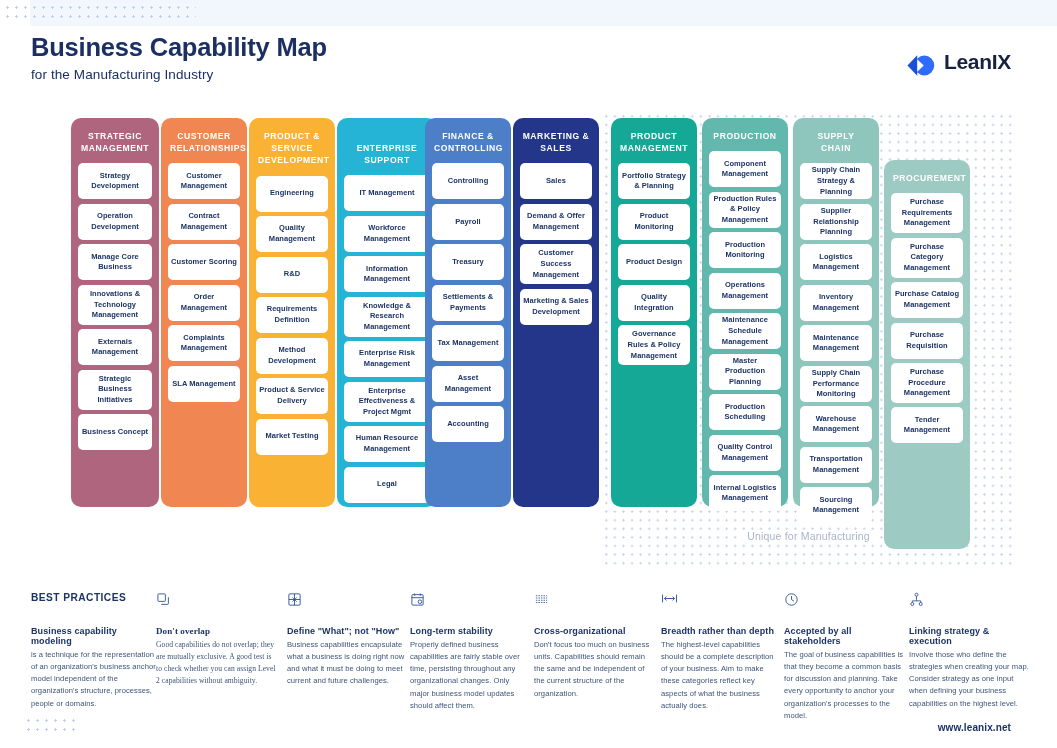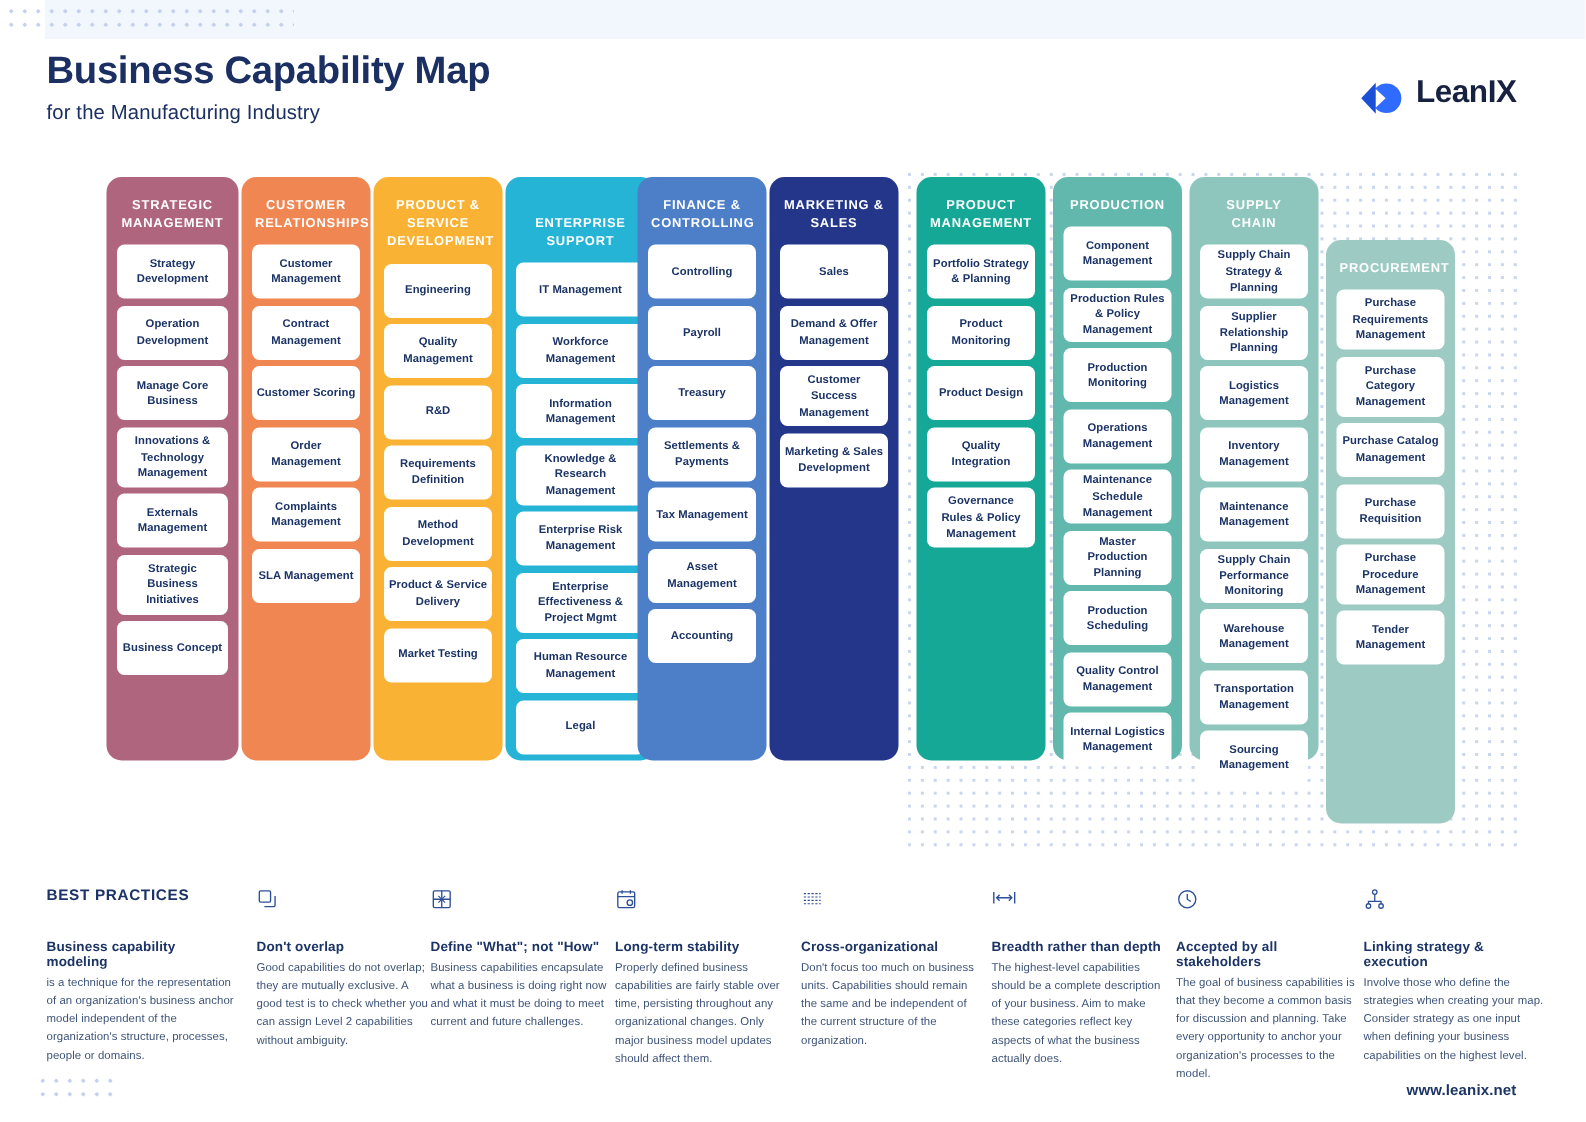--- a/index.html
+++ b/index.html
@@ -118,20 +118,23 @@
   <div class="logo-wrap">
     <svg class="logo-mark" viewBox="0 0 32 32">
       <circle cx="21" cy="16" r="10.2" fill="#2f6bff"></circle>
       <path d="M13.6 5.4 L3.6 16 L13.6 26.6 Z" fill="#1a4fd6"></path>
       <path d="M13.6 9.6 L20.4 16 L13.6 22.4 Z" fill="#ffffff"></path>
     </svg>
     <div class="logo-text">LeanIX</div>
   </div>
 
   <div class="unique-region"></div>
+  <div class="unique-label">
+    <span>Unique for Manufacturing</span>
+  </div>
 
   <div class="map" id="map">
       <div class="col" style="left: 71px; width: 88px; height: 389px; background: rgb(176, 101, 127);">
         <div class="col-head">STRATEGIC MANAGEMENT</div>
         <div class="cap">Strategy Development</div>
         <div class="cap">Operation Development</div>
         <div class="cap">Manage Core Business</div>
         <div class="cap">Innovations &amp; Technology Management</div>
         <div class="cap">Externals Management</div>
         <div class="cap">Strategic Business Initiatives</div>
@@ -229,21 +232,21 @@
 
   <div class="bp-section">
     <div class="bp-grid" id="bp-grid">
         <div class="bp-item" style="left: 31px; width: 127px;">
           <div class="bp-icon">
             <div class="bp-section-title">BEST PRACTICES</div>
           </div>
           <div class="bp-heading">Business capability modeling</div>
           <div class="bp-body">is a technique for the representation of an organization's business anchor model independent of the organization's structure, processes, people or domains.</div>
         </div>
-        <div class="bp-item" style="left: 171px; width: 120px;">
+        <div class="bp-item" style="left: 156px; width: 120px; font-family: Liberation Serif, serif;">
           <div class="bp-icon">
             <svg width="15" height="15" viewBox="0 0 20 20" fill="none" stroke="#2c4f97" stroke-width="1.2">
               <rect x="2.5" y="2.5" width="10" height="10" rx="1.2"></rect>
               <path d="M7 16.5h8.5a1 1 0 0 0 1-1V7"></path>
             </svg>
           </div>
           <div class="bp-heading">Don't overlap</div>
           <div class="bp-body">Good capabilities do not overlap; they are mutually exclusive. A good test is to check whether you can assign Level 2 capabilities without ambiguity.</div>
         </div>
         <div class="bp-item" style="left: 287px; width: 120px;">

